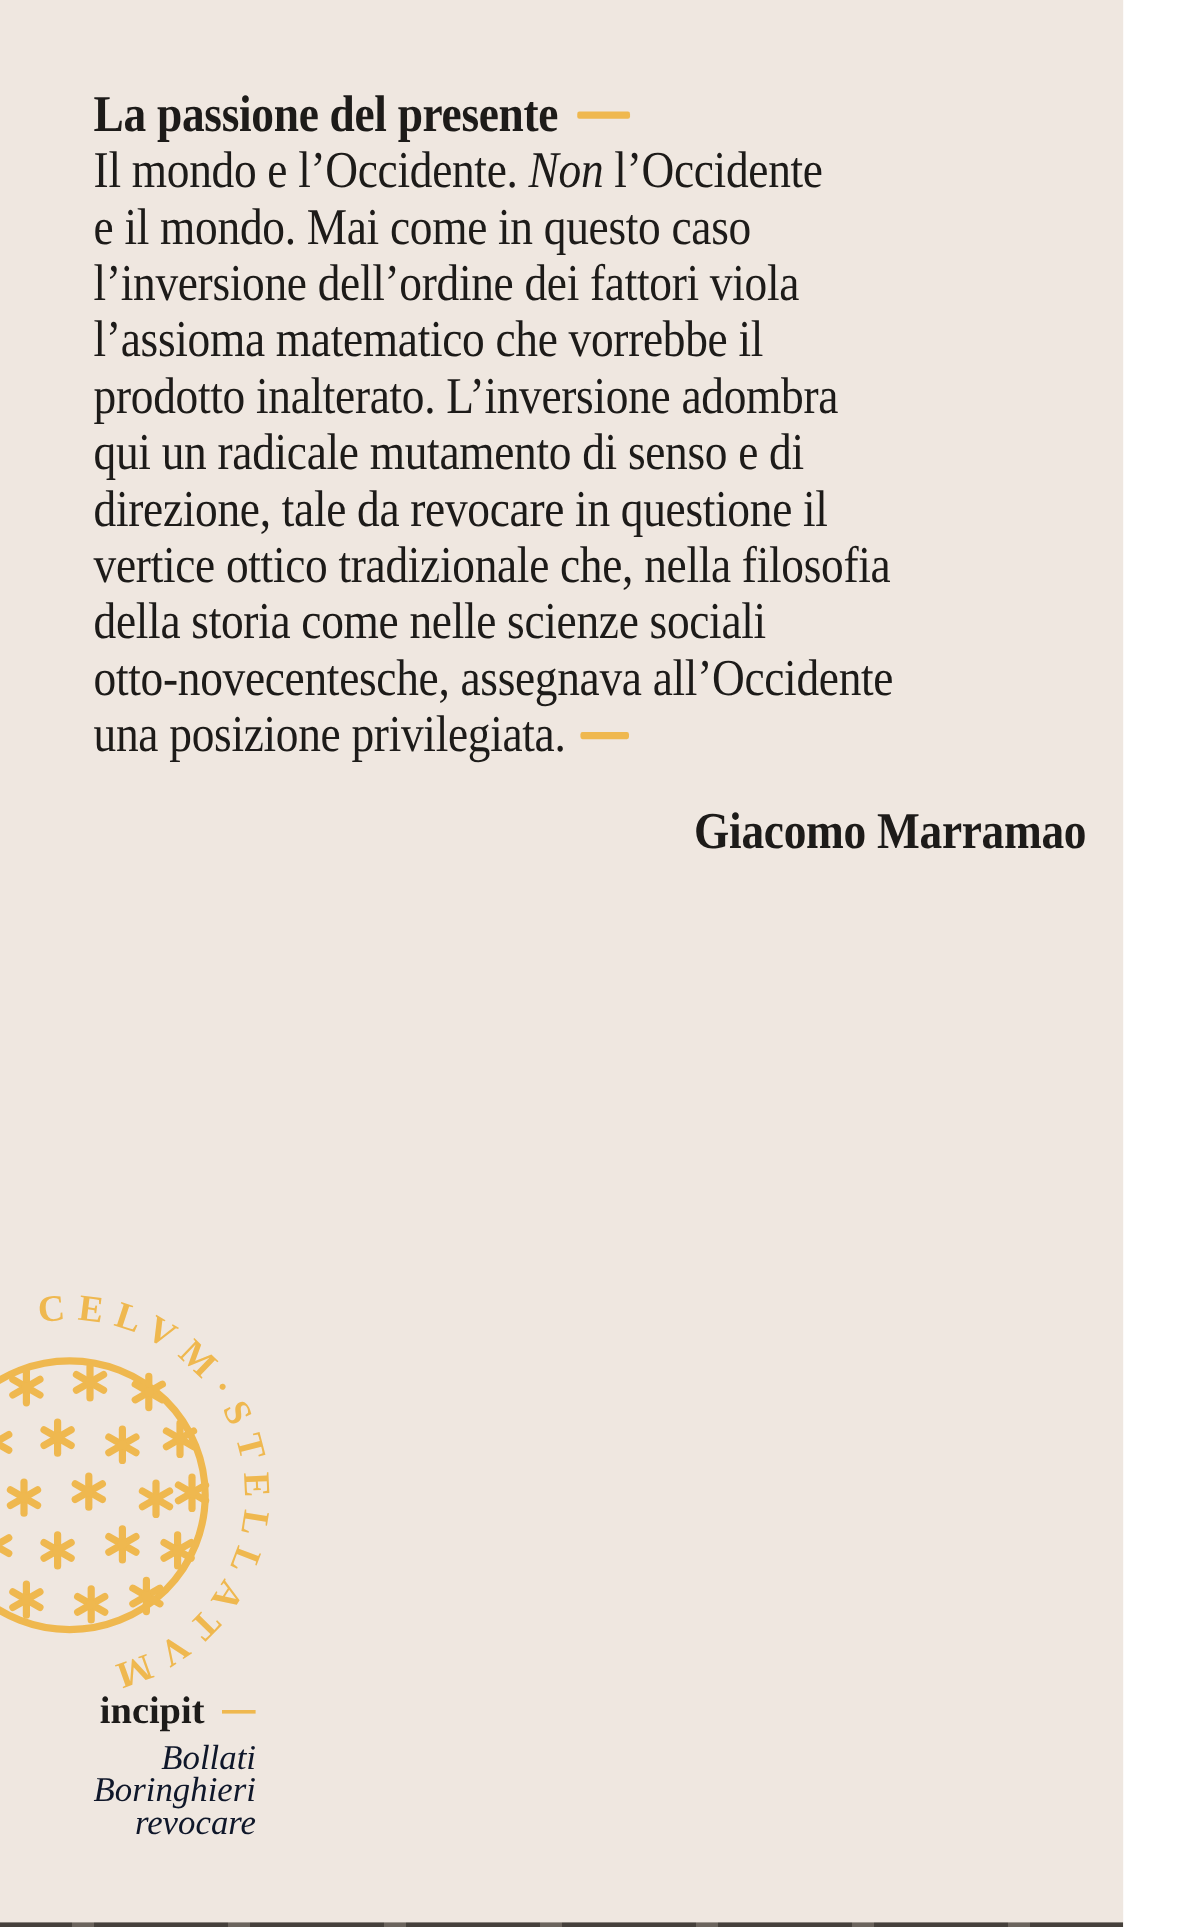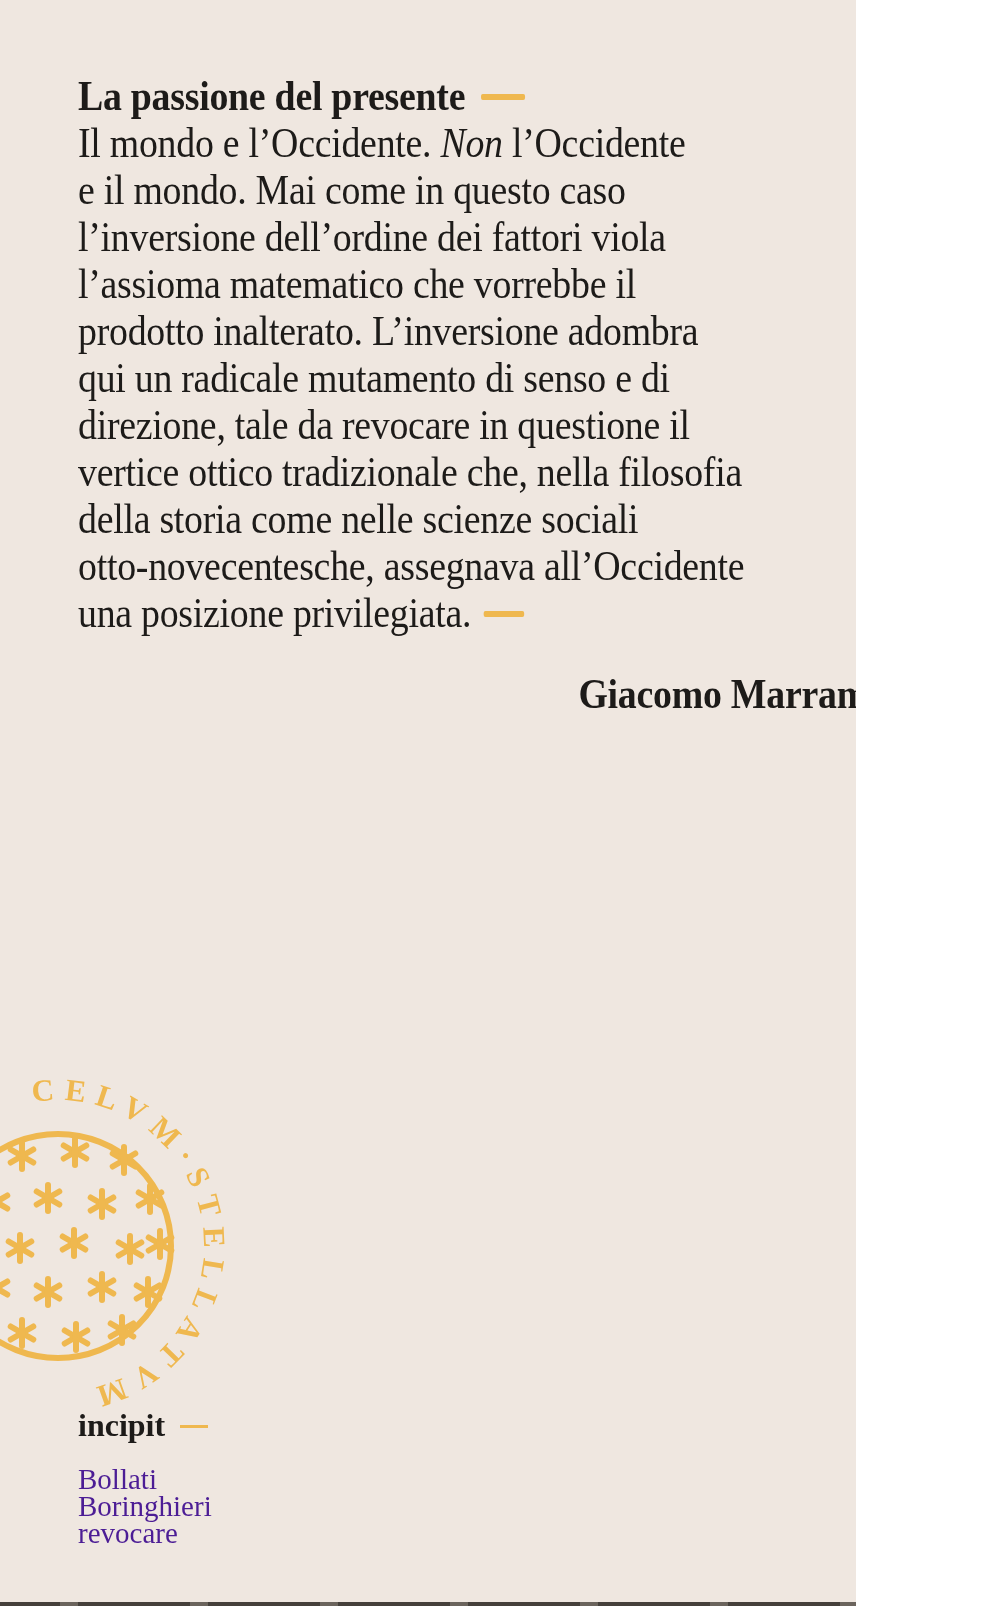--- a/index.html
+++ b/index.html
@@ -1,18 +1,18 @@
 <!DOCTYPE html>
 <html><head>
 <meta charset="utf-8">
 <style>
   html,body{margin:0;padding:0;}
   .page{
     position:relative;
-    width:856px;height:1606px;
+    width:936px;height:1606px;
     background:#efe7e0;
     overflow:hidden;
     font-family:"Liberation Serif", serif;
     color:#1d1b19;
   }
   
   .textblock{
     position:absolute; left:78px; top:72px; width:940px;
     transform:scaleX(0.88); transform-origin:left top;
     line-height:47px; font-size:43px;
@@ -28,30 +28,30 @@
     border-radius:2px;
   }
   .end-dash{width:46px; margin-left:14px;}
   .author-line{
     font-weight:bold; text-align:right; white-space:nowrap;
     margin-top:34px;
   }
   
   .stamp{position:absolute; left:0; top:1056px; width:242px; height:362px;}
   
-  .imprint{position:absolute; left:78px; top:1408px;}
+  .imprint{position:absolute; left:78px; top:1408px;text-align:right;}
   .series-row{font-weight:bold; font-size:32px; line-height:34px; white-space:nowrap;}
   .series-dash{
     display:inline-block; vertical-align:middle;
     width:28px; height:3px; background:#efb84f;
     margin-left:15px; margin-top:-4px;
   }
   .publisher{
-    font-size:29px; line-height:27px;
-    margin-top:24px; color:#4c1d95;
+    font-style:italic; font-size:29px; line-height:27px;
+    margin-top:10px; color:#0f172a;
   }
   
   .bottom-edge{
     position:absolute; left:0; right:0; bottom:0; height:4px;
     background:repeating-linear-gradient(90deg,#45403b 0 60px,#6b645d 60px 78px,#45403b 78px 130px);
   }
 </style>
 </head>
 <body>
 

